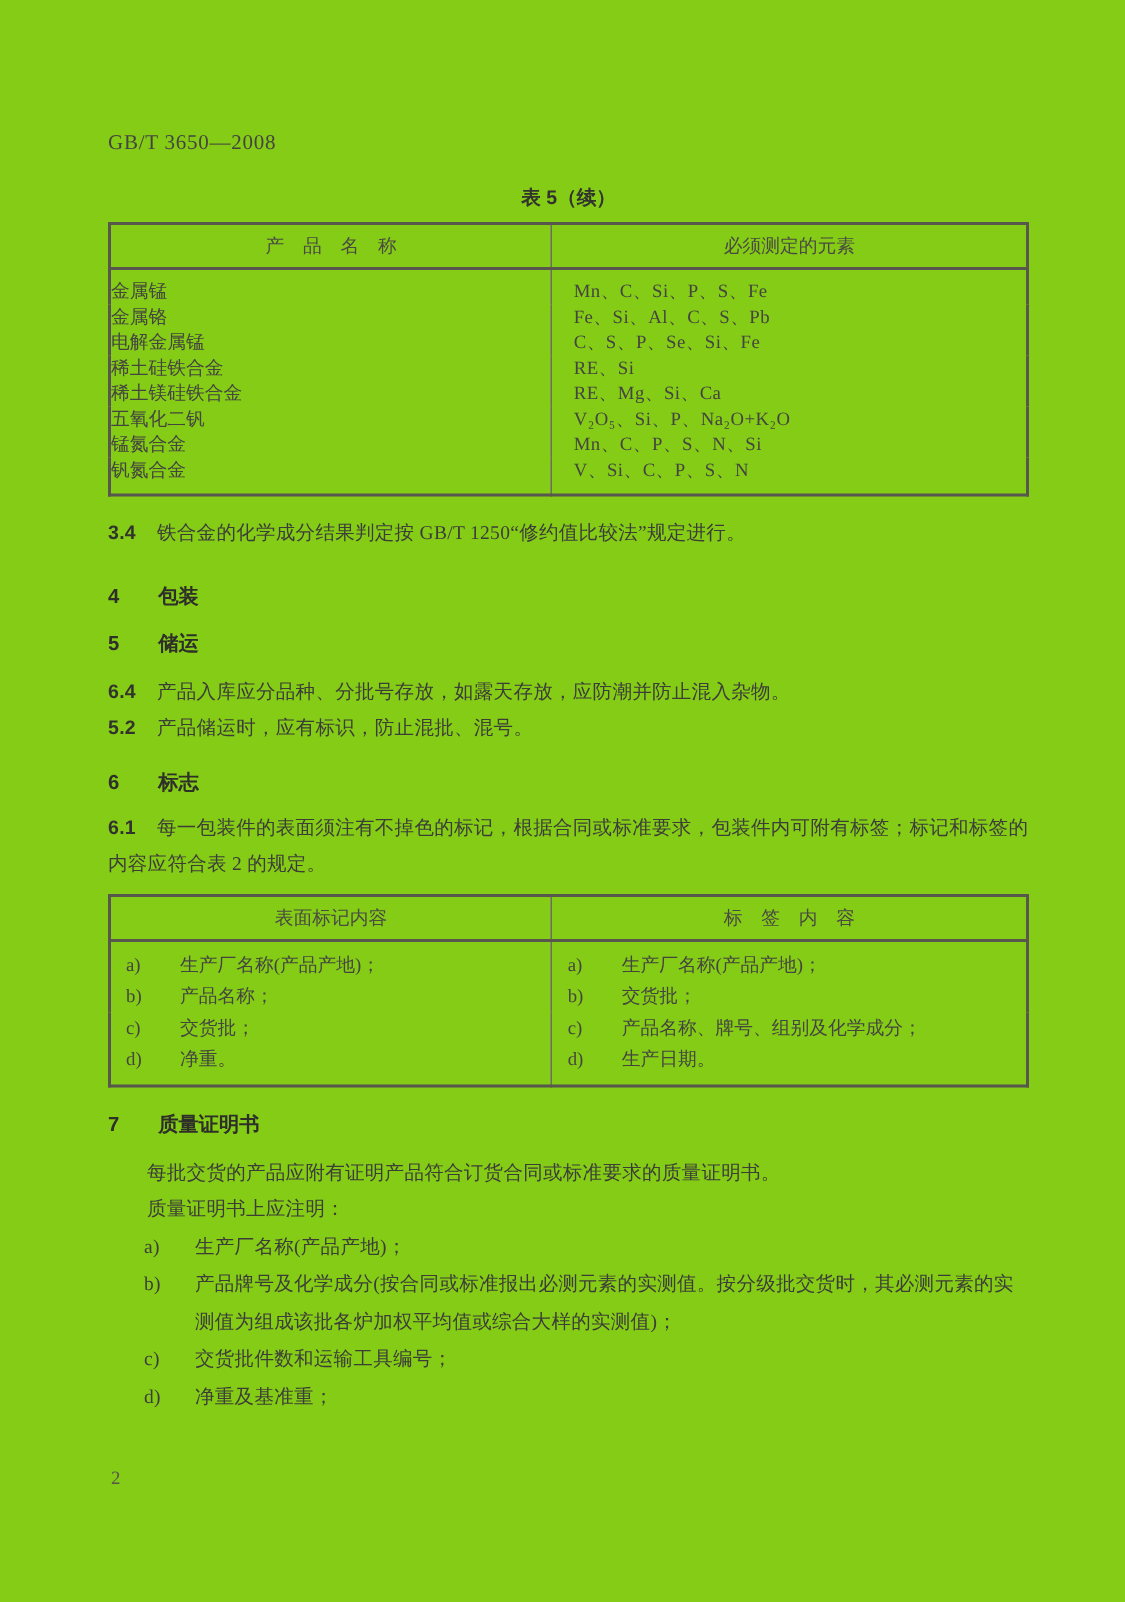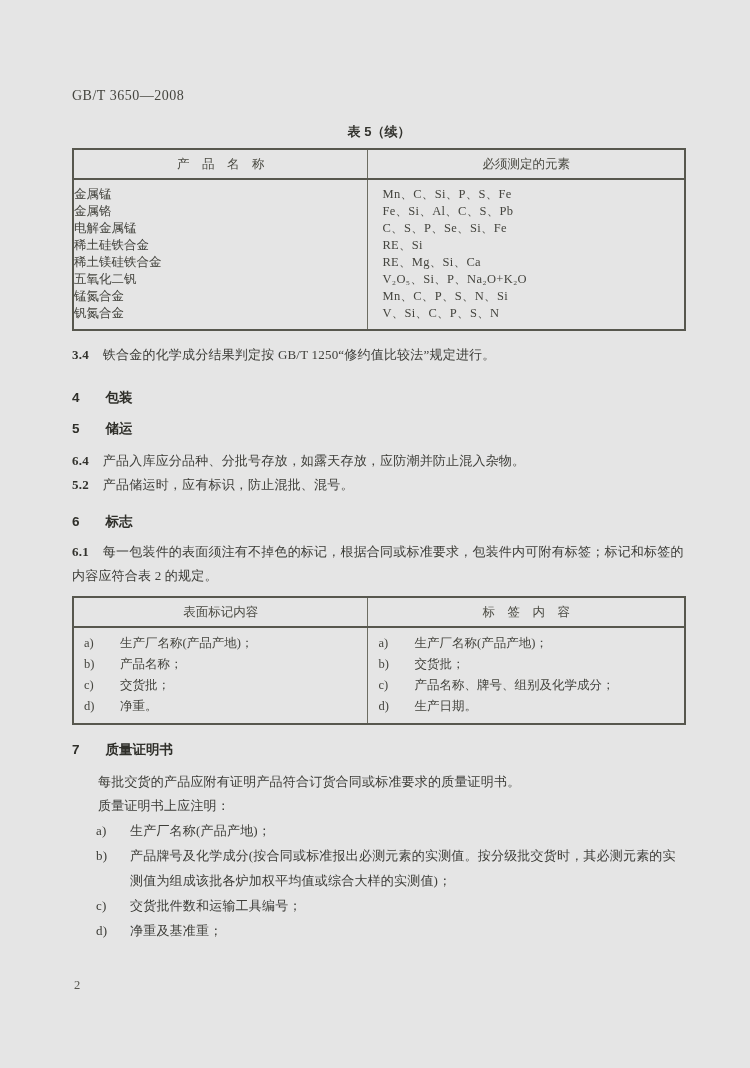--- a/index.html
+++ b/index.html
@@ -1,20 +1,20 @@
 <!DOCTYPE html>
 <html><head>
 <meta charset="utf-8">
 <style>
   html,body { margin:0; padding:0; }
   body { background:#ffffff; }
   .page {
     position:relative;
     width:750px; height:1068px;
-    background:#e5e5e5;
+    background:#84cc16;
     box-sizing:border-box;
     padding:88px 64px 0 72px;
     font-family:"Liberation Serif","DejaVu Serif",serif;
     color:#3d3d38;
     overflow:hidden;
   }
   .doc-code {
     font-size:14px; line-height:16px;
     color:#45453f; letter-spacing:0.5px;
   }
@@ -50,21 +50,21 @@
     font-size:12.5px;
   }
   .tbl2 td .cell-inner { position:relative; display:block; padding-left:46px; }
   .tbl2 td .item-label { position:absolute; left:10px; top:0; }
   .tbl2 tbody tr.first td { padding-top:5px; }
   .tbl2 tbody tr.last td  { padding-bottom:6px; }
   .clause {
     margin:0; font-size:13px; line-height:24px; letter-spacing:0.2px;
   }
   .clause .cnum {
-    font-family:Liberation Serif, serif;
+    font-family:Liberation Sans, sans-serif;
     font-weight:bold; color:#33332e;
     margin-right:14px;
   }
   .sec-heading {
     margin:0; font-family:"Liberation Sans","DejaVu Sans",sans-serif;
     font-weight:bold; font-size:13.5px; line-height:17px; color:#2f2f2a;
   }
   .sec-heading .cnum { margin-right:26px; }
   .para {
     margin:0; font-size:13px; line-height:24px;

